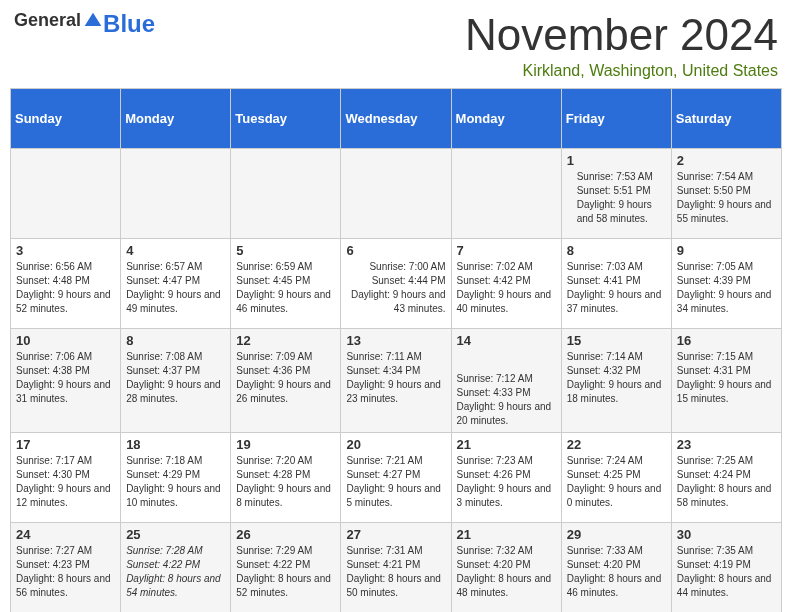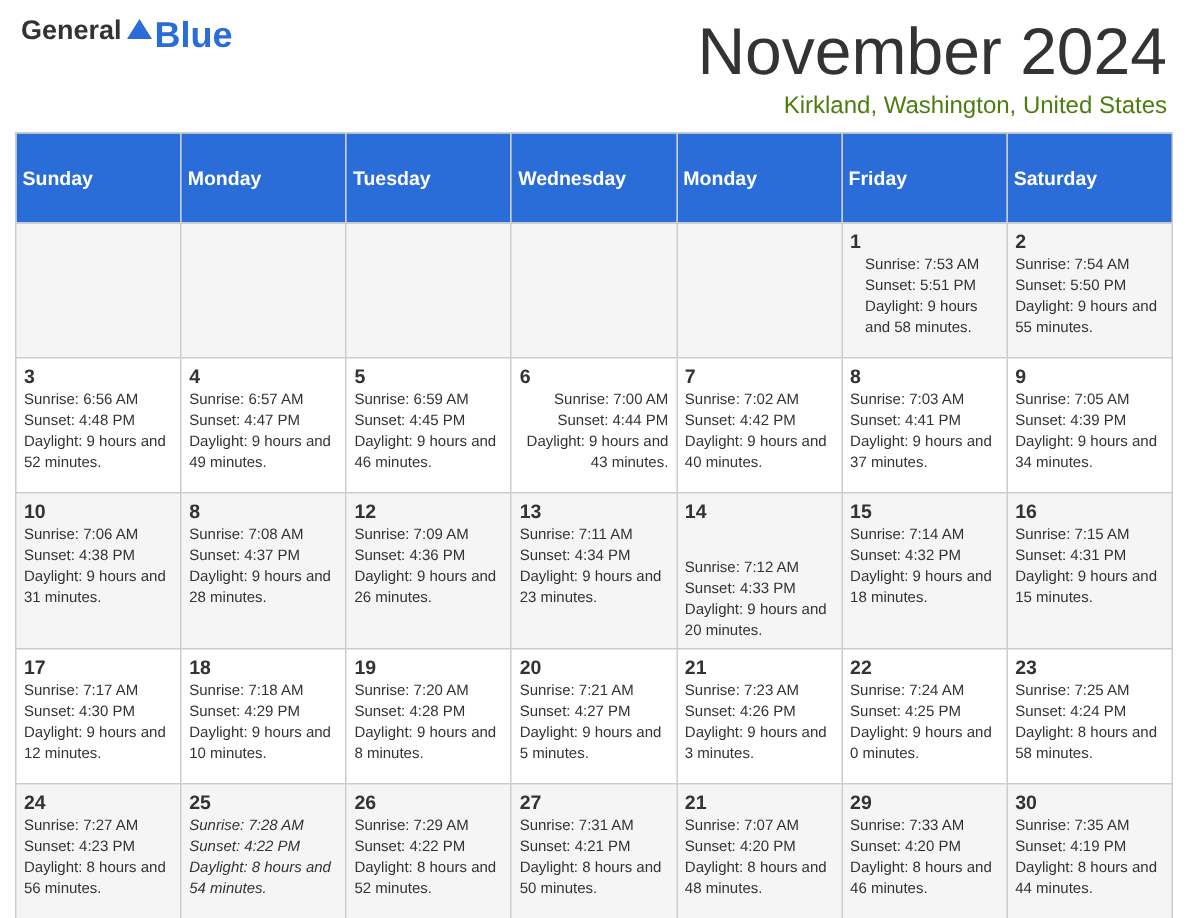--- a/index.html
+++ b/index.html
@@ -302,21 +302,21 @@
 Daylight: 8 hours and 52 minutes.</div>
         </td>
         <td>
           <span class="day-number">27</span>
           <div class="day-info" style="white-space: pre-line;">Sunrise: 7:31 AM
 Sunset: 4:21 PM
 Daylight: 8 hours and 50 minutes.</div>
         </td>
         <td>
           <span class="day-number">21</span>
-          <div class="day-info" style="white-space: pre-line;">Sunrise: 7:07 AM
+          <div class="day-info" style="white-space: pre-line;">Sunrise: 7:32 AM
 Sunset: 4:20 PM
 Daylight: 8 hours and 48 minutes.</div>
         </td>
         <td>
           <span class="day-number">29</span>
           <div class="day-info" style="white-space: pre-line;">Sunrise: 7:33 AM
 Sunset: 4:20 PM
 Daylight: 8 hours and 46 minutes.</div>
         </td>
         <td>

